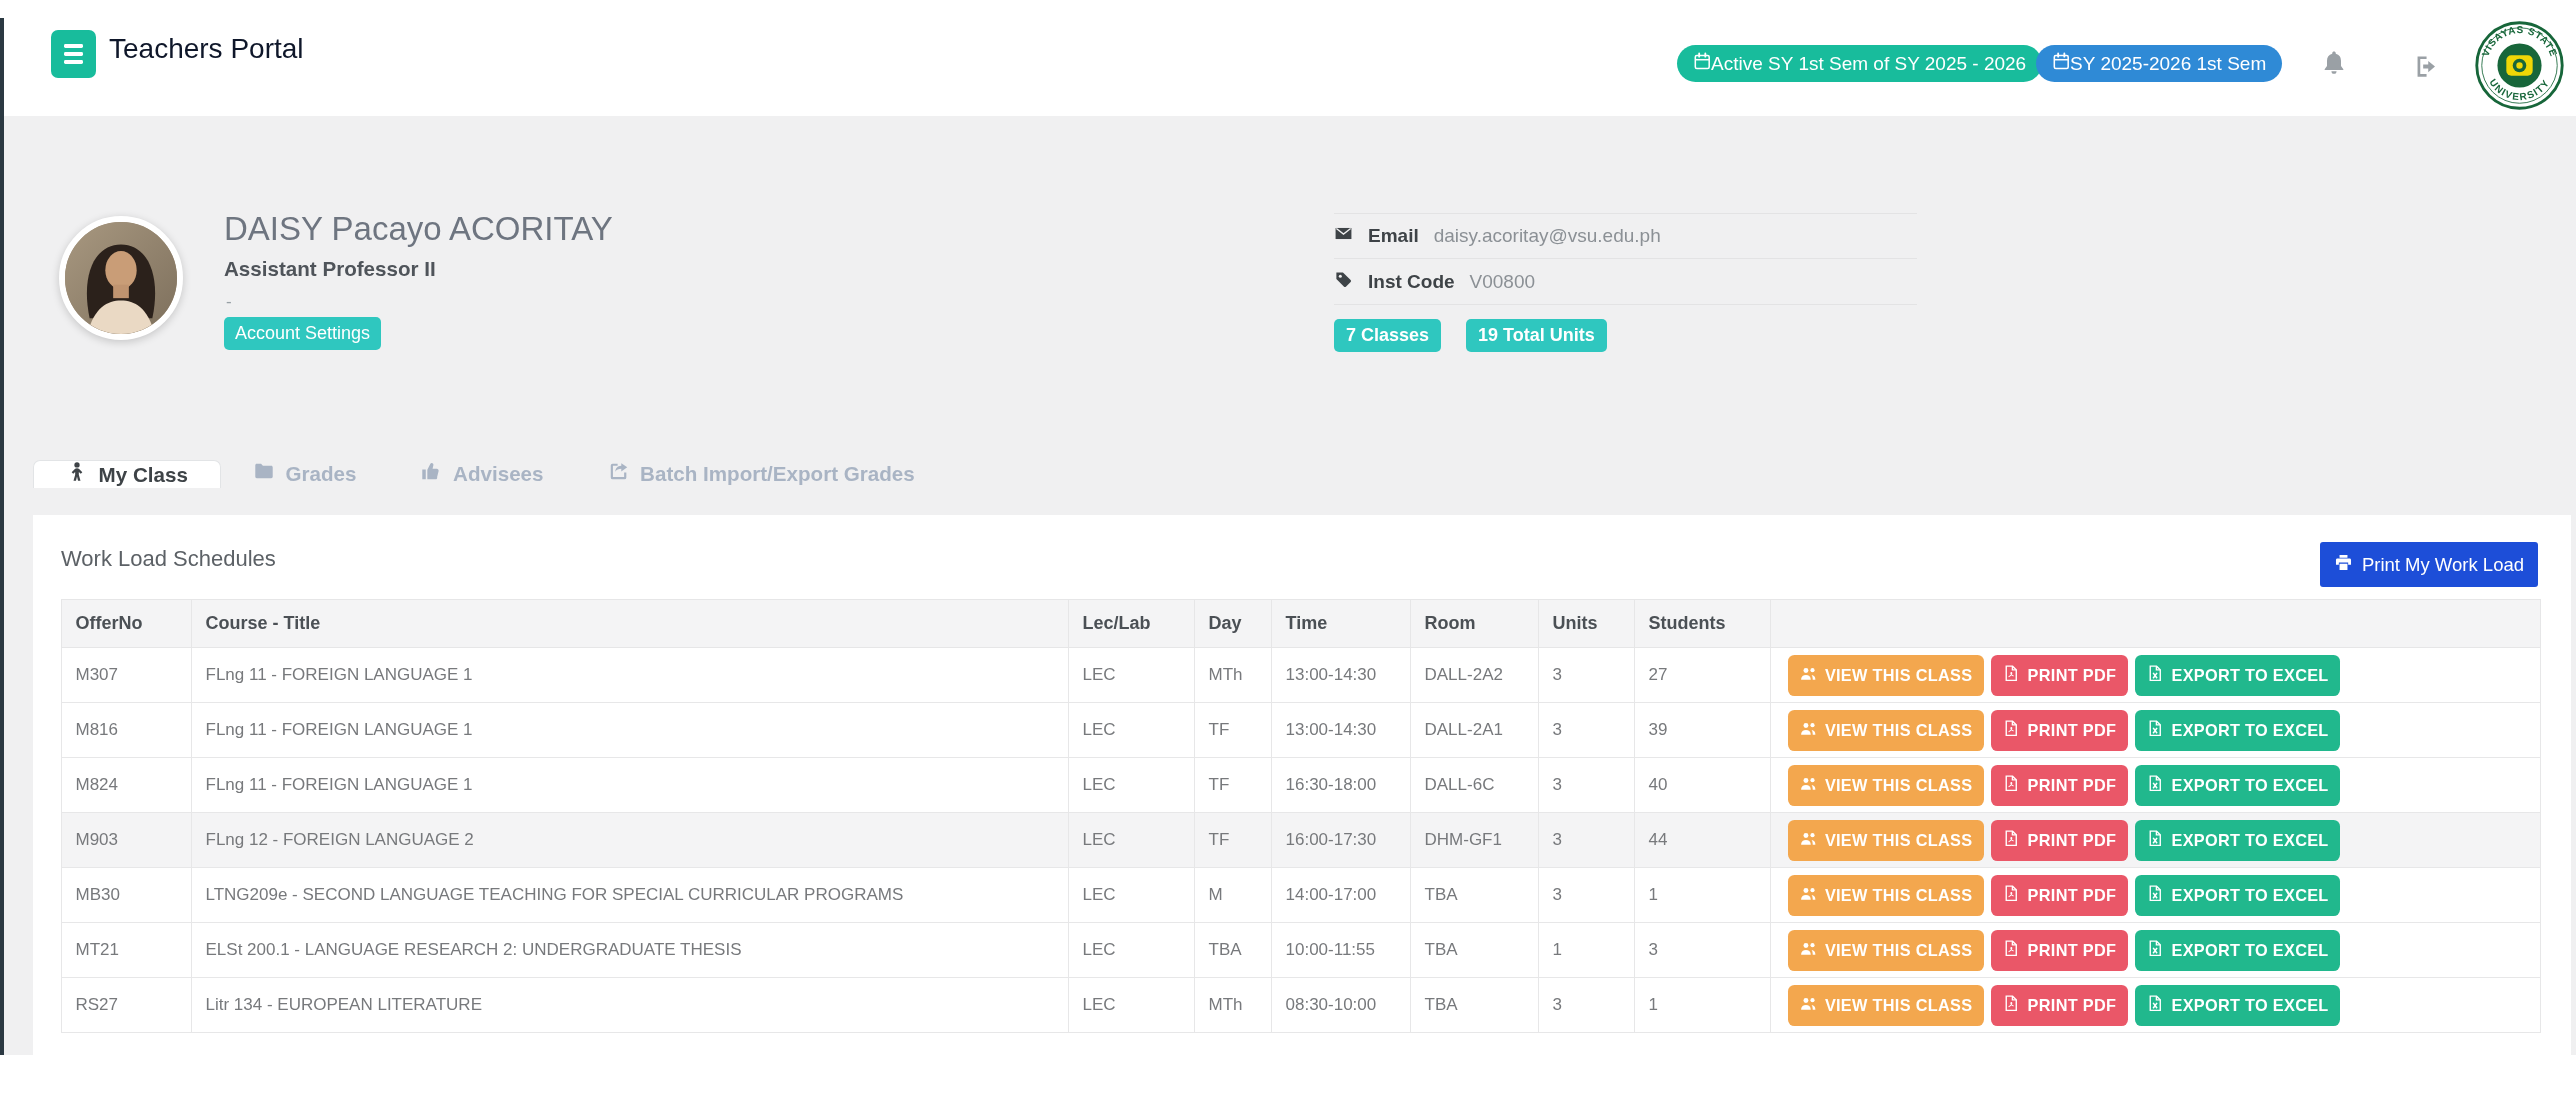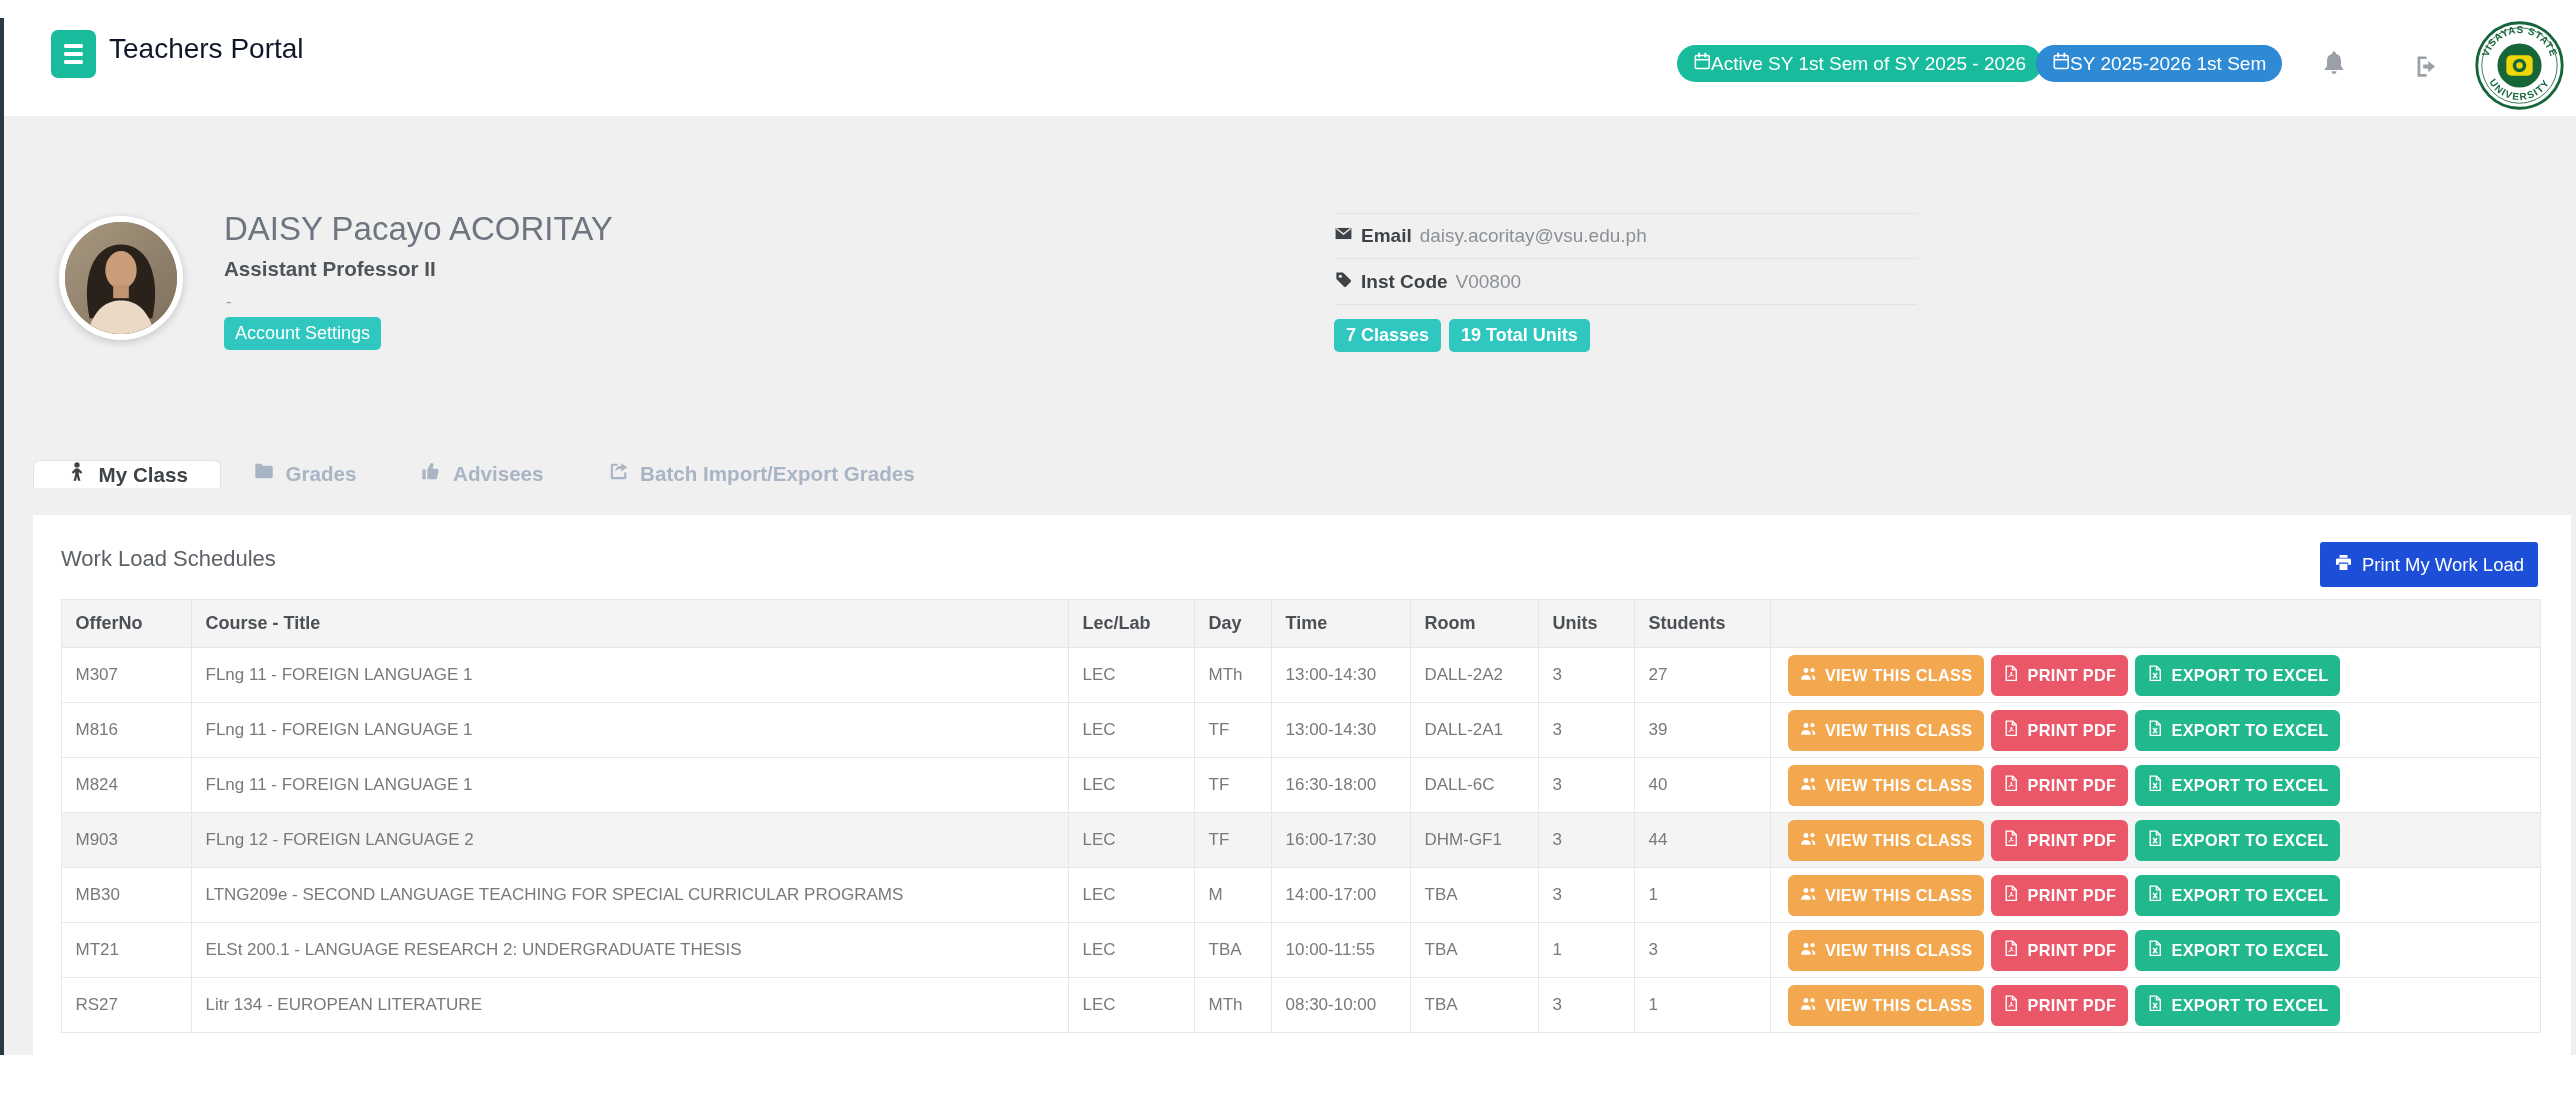--- a/index.html
+++ b/index.html
@@ -38,26 +38,26 @@
   .avatar svg { width:100%; height:100%; display:block; }
   .prof-name { position:absolute; left:224px; top:210px; font-size:33px; font-weight:400; color:#6e7580; }
   .prof-pos  { position:absolute; left:224px; top:257px; font-size:20.6px; font-weight:700; color:#4f545a; }
   .prof-note { position:absolute; left:226px; top:292px; font-size:17px; color:#98a0a6; }
   .account-btn { position:absolute; left:224px; top:317px; height:33px; background:#2fc7bf; color:#fff;
                  border:none; border-radius:5px; font-size:18px; padding:0 11px; display:inline-flex;
                  align-items:center; cursor:pointer; }
 
   
   .info { position:absolute; left:1334px; top:213px; width:583px; }
-  .info-item { display:flex; align-items:center; gap:8px; height:46px; border-bottom:0.7px solid #e3e3e4;
+  .info-item { display:flex; align-items:center; gap:15px; height:46px; border-bottom:0.7px solid #e3e3e4;
                font-size:19px; color:#8b9095; }
   .info-item:first-child { border-top:0.7px solid #e3e3e4; }
   .info-item svg { width:19px; height:19px; color:#3e4347; flex:none; }
   .info-item b { color:#3e4347; font-weight:700; }
-  .badge-row { margin-top:13.5px; display:flex; gap:8px; }
+  .badge-row { margin-top:13.5px; display:flex; gap:25px; }
   .badge { background:#2fc7bf; color:#fff; font-size:18px; font-weight:700; padding:0 12px; height:33px;
            display:inline-flex; align-items:center; border-radius:5px; border:none; cursor:pointer; white-space:nowrap; }
 
   
   .tabs { position:absolute; left:33px; top:460px; height:55px; display:flex; align-items:flex-start; z-index:3; }
   .tab { display:inline-flex; align-items:center; gap:10.6px; padding:0 32px; font-size:20.6px; font-weight:600;
          color:#a9b4c4; background:transparent; border:none; cursor:pointer; white-space:nowrap;
          font-family:inherit; }
   .tab svg { width:22px; height:22px; }
   .tab.active { background:#fff; color:#3e4347; border:0.7px solid #e2e4e6; border-bottom:none;

